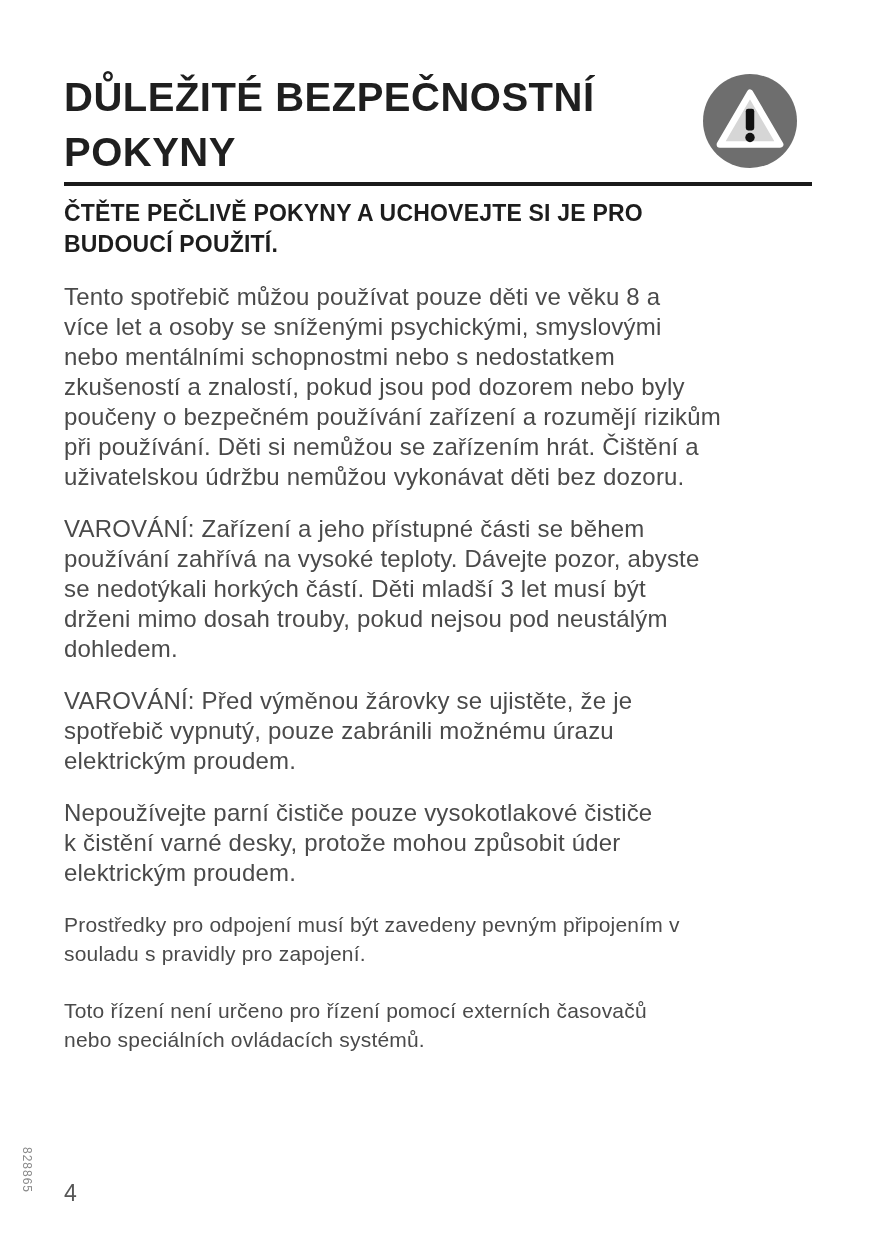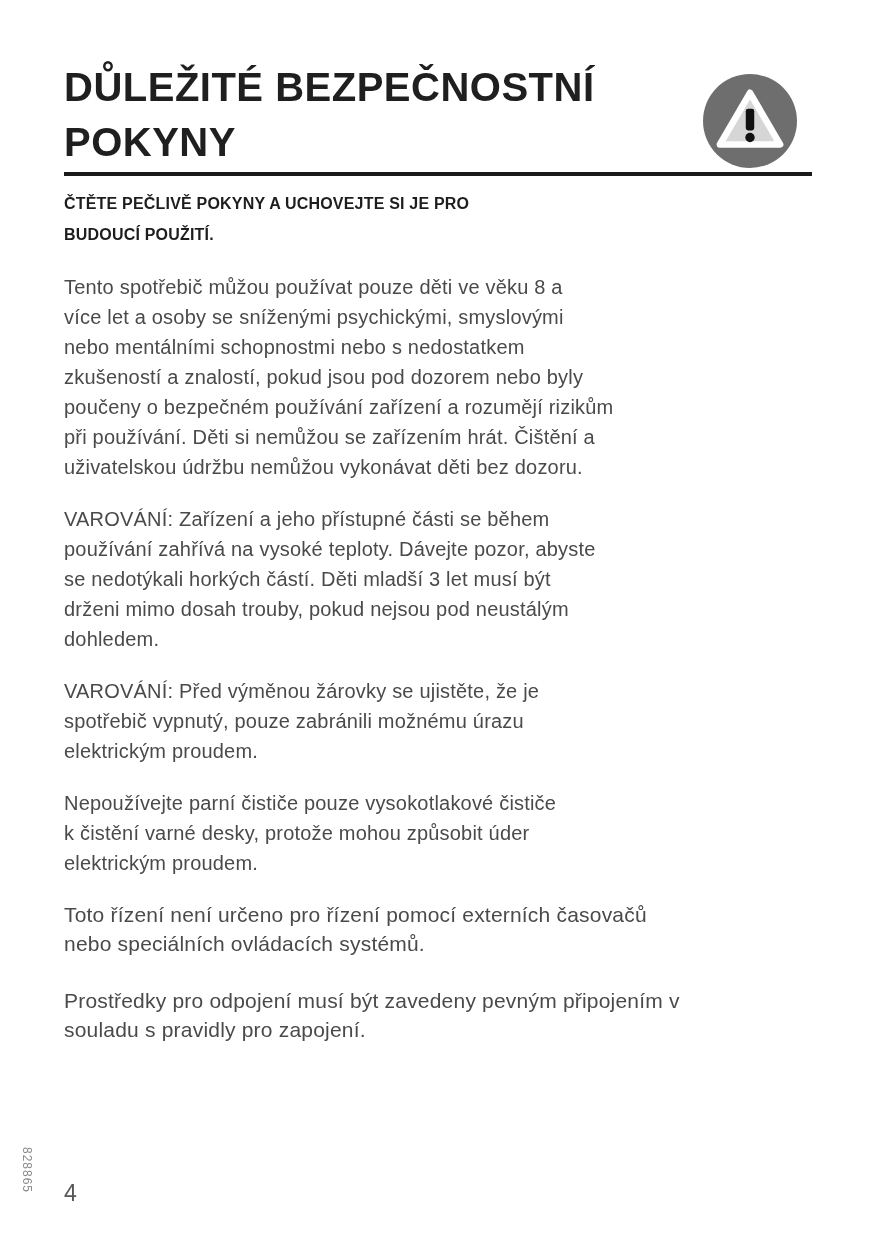--- a/index.html
+++ b/index.html
@@ -11,52 +11,52 @@
     position: relative;
     width: 874px;
     height: 1240px;
     background: #ffffff;
     overflow: hidden;
     font-family: "Liberation Sans", sans-serif;
   }
   .content {
     position: absolute;
     left: 64px;
-    top: 2px;
+    top: 12px;
     width: 748px;
   }
   .title {
     margin: 58px 0 0 0;
     font-size: 40px;
     line-height: 55px;
     font-weight: 700;
     letter-spacing: 0.5px;
     color: #1f1f1f;
     white-space: pre-line;
   }
   .rule {
     height: 4px;
     background: #1a1a1a;
     margin-top: 2px;
   }
   .subtitle {
     margin: 12px 0 0 0;
-    font-size: 16px;
+    font-size: 23px;
     line-height: 31px;
     font-weight: 700;
     letter-spacing: 0.2px;
     color: #1d1d1d;
     white-space: pre-line;
   }
   .paragraphs {
     margin-top: 22px;
   }
   .paragraphs p {
     margin: 0 0 22px 0;
-    font-size: 20px;
+    font-size: 24px;
     line-height: 30px;
     font-weight: 300;
     letter-spacing: 0.2px;
     color: #4a4a4a;
     white-space: pre-line;
   }
   .paragraphs p.small {
     font-size: 21px;
     line-height: 29px;
     margin-bottom: 28px;
@@ -129,23 +129,23 @@
 používání zahřívá na vysoké teploty. Dávejte pozor, abyste
 se nedotýkali horkých částí. Děti mladší 3 let musí být
 drženi mimo dosah trouby, pokud nejsou pod neustálým
 dohledem.</p>
       <p>VAROVÁNÍ: Před výměnou žárovky se ujistěte, že je
 spotřebič vypnutý, pouze zabránili možnému úrazu
 elektrickým proudem.</p>
       <p>Nepoužívejte parní čističe pouze vysokotlakové čističe
 k čistění varné desky, protože mohou způsobit úder
 elektrickým proudem.</p>
+      <p class="small">Prostředky pro odpojení musí být zavedeny pevným připojením v
+souladu s pravidly pro zapojení.</p>
       <p class="small">Toto řízení není určeno pro řízení pomocí externích časovačů
 nebo speciálních ovládacích systémů.</p>
-      <p class="small">Prostředky pro odpojení musí být zavedeny pevným připojením v
-souladu s pravidly pro zapojení.</p>
     </div>
   </div>
 
   <div class="side-code">828865</div>
   <div class="page-number">4</div>
 
 </div>
 
 </body></html>

